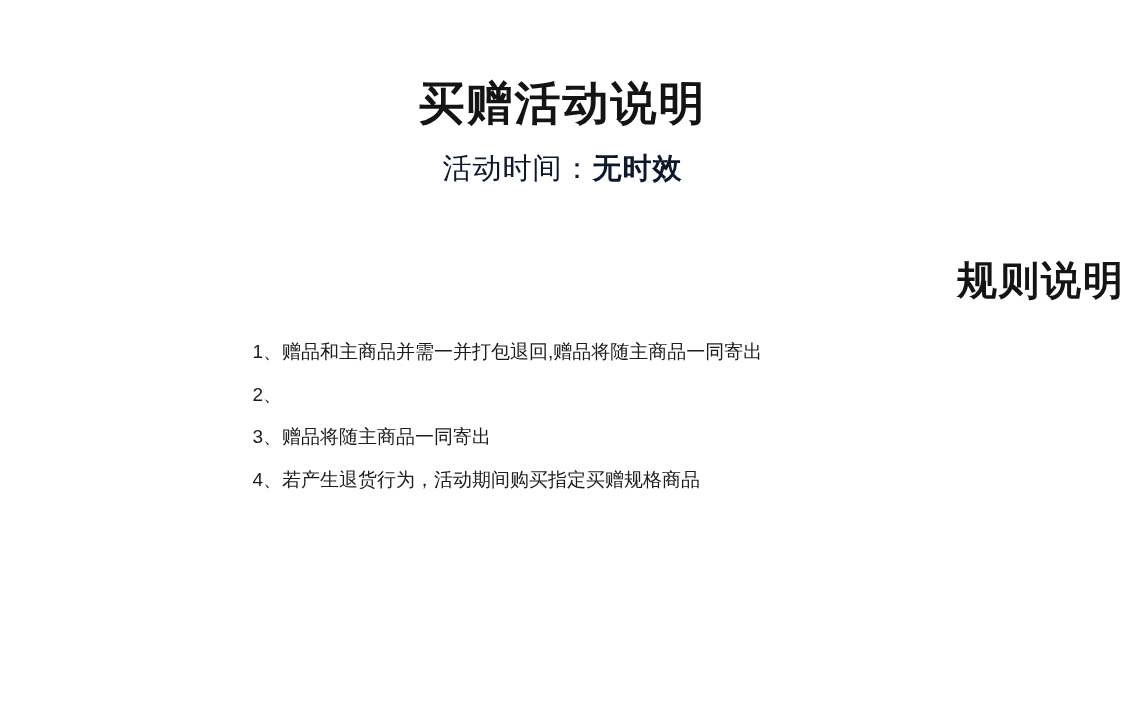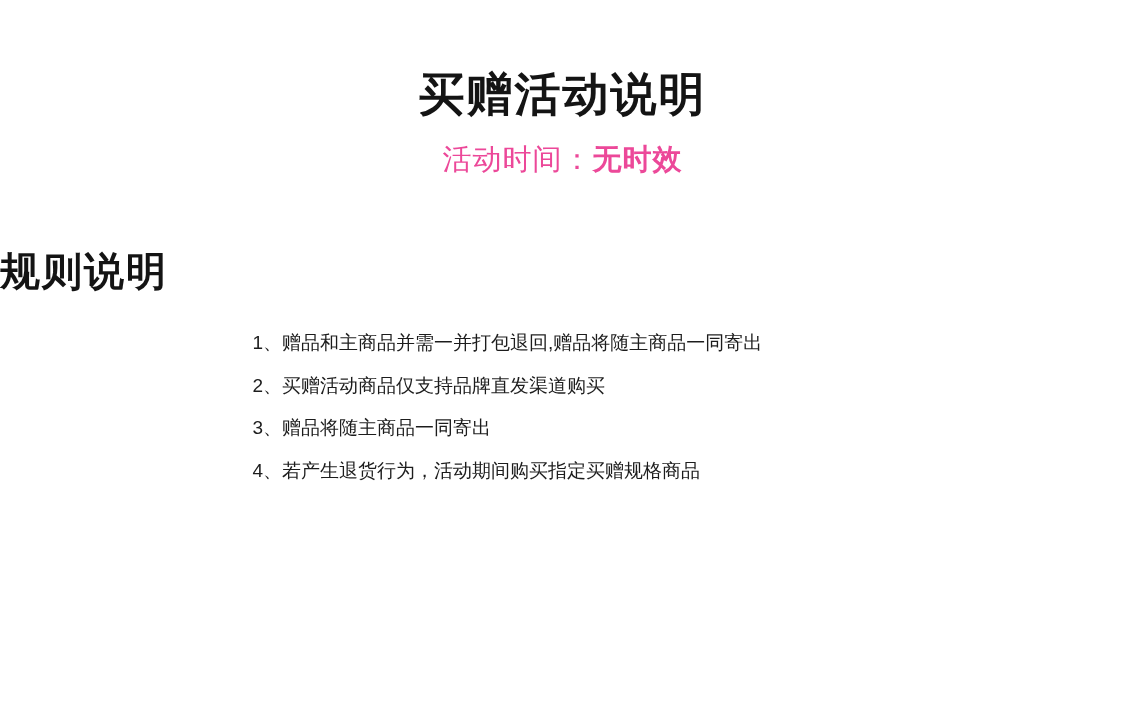--- a/index.html
+++ b/index.html
@@ -21,43 +21,42 @@
     background: #ffffff;
   }
   .content {
     position: absolute;
     left: 0;
     top: 0;
     width: 1125px;
   }
   .title-block {
     text-align: center;
-    padding-top: 58px;
-    margin-top: 9px;
+    padding-top: 76px;
   }
   .main-title {
     font-size: 46px;
     font-weight: bold;
     letter-spacing: 2px;
     line-height: 1.2;
     color: #141414;
   }
   .subtitle {
     margin-top: 18px;
     font-size: 29px;
     font-weight: bold;
     letter-spacing: 1px;
-    color: #ec4899;
+    color: #0f172a;
   }
   .subtitle .label {
     font-weight: normal;
   }
   .section-title {
     margin-top: 64px;
-    text-align: left;
+    text-align: right;
     font-size: 40px;
     font-weight: bold;
     letter-spacing: 2px;
     color: #141414;
   }
   .rules {
     margin: 30px auto 0 auto;
     width: 620px;
     padding-left: 0;
   }
@@ -92,21 +91,20 @@
 
     <div class="section-title">规则说明</div>
 
     <div class="rules">
       <div class="rule-item">
         <span class="rule-index">1、</span>
         <span class="rule-text">赠品和主商品并需一并打包退回,赠品将随主商品一同寄出</span>
       </div>
       <div class="rule-item">
         <span class="rule-index">2、</span>
-        <span class="rule-text">买赠活动商品仅支持品牌直发渠道购买</span>
       </div>
       <div class="rule-item">
         <span class="rule-index">3、</span>
         <span class="rule-text">赠品将随主商品一同寄出</span>
       </div>
       <div class="rule-item">
         <span class="rule-index">4、</span>
         <span class="rule-text">若产生退货行为，活动期间购买指定买赠规格商品</span>
       </div>
     </div>

